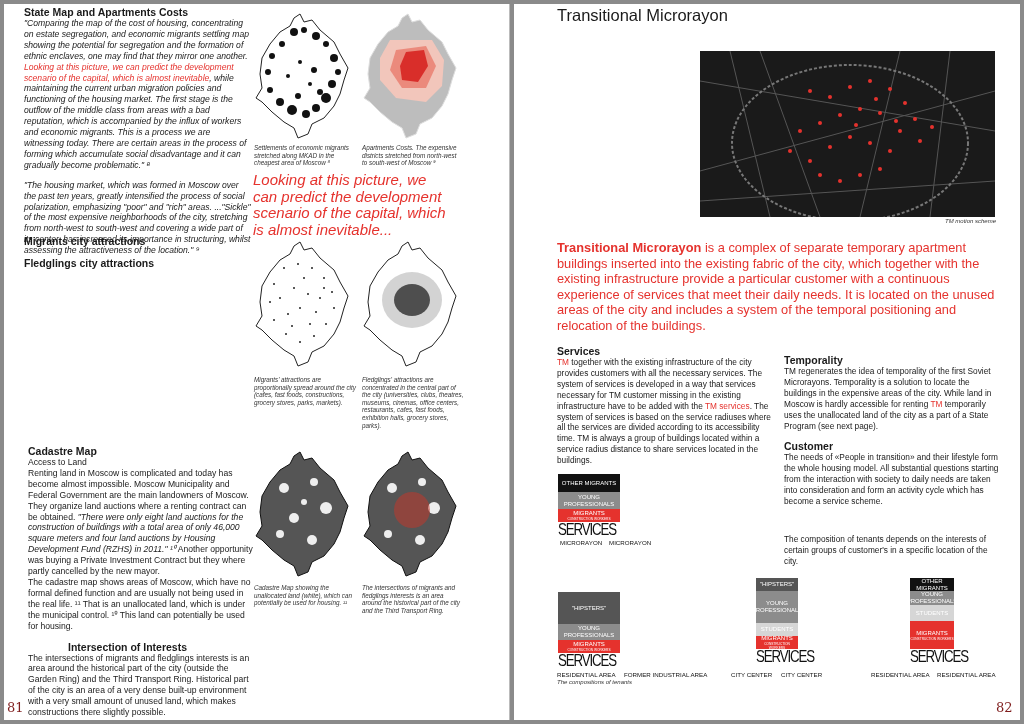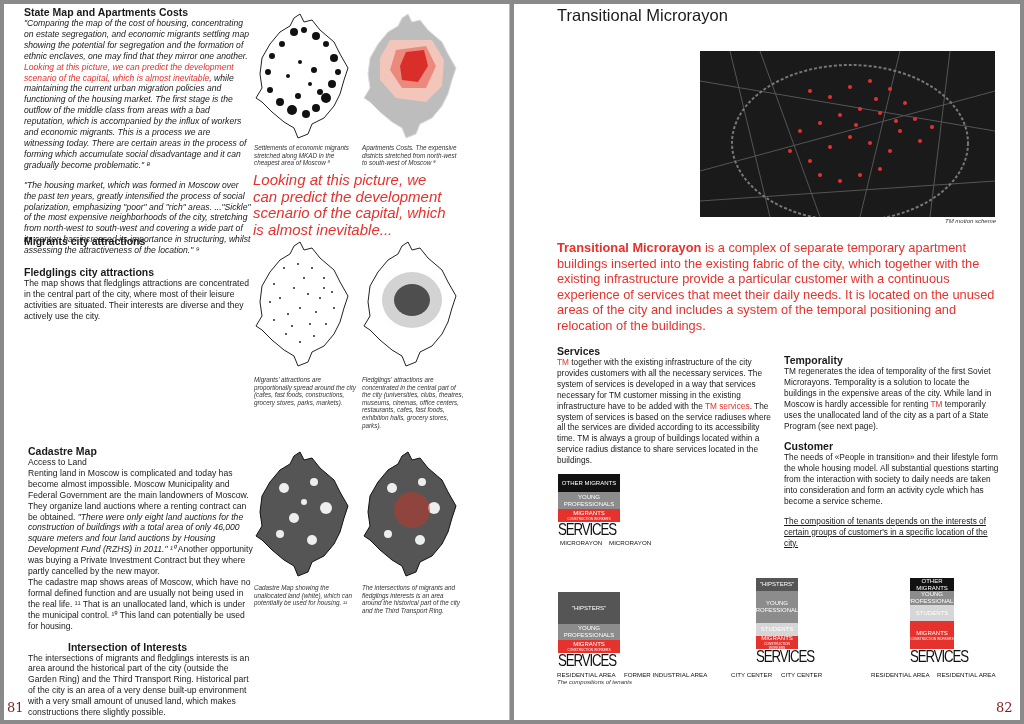--- a/index.html
+++ b/index.html
@@ -33,22 +33,21 @@
 <div class="page left">
 
   <div class="abs" style="left:20px;top:2px;width:228px;">
     <p class="h">State Map and Apartments Costs</p>
     <p class="t it"><span>"Comparing the map of the cost of housing, concentrating on estate segregation, and economic migrants settling map showing the potential for segregation and the formation of ethnic enclaves, one may find that they mirror one another.</span> <span class="red">Looking at this picture, we can predict the development scenario of the capital, which is almost inevitable</span><span>, while maintaining the current urban migration policies and functioning of the housing market. The first stage is the outflow of the middle class from areas with a bad reputation, which is accompanied by the influx of workers and economic migrants. This is a process we are witnessing today. There are certain areas in the process of forming which accumulate social disadvantage and it can gradually become problematic." ⁸</span></p>
     <p class="t it" style="margin-top:9px;">"The housing market, which was formed in Moscow over the past ten years, greatly intensified the process of social polarization, emphasizing "poor" and "rich" areas. ..."Sickle" of the most expensive neighborhoods of the city, stretching from north-west to south-west and covering a wide part of its center, has increased its importance in structuring, whilst assessing the attractiveness of the location." ⁹</p>
   </div>
 
   <div class="abs" style="left:20px;top:231px;width:228px;">
     <p class="h">Migrants city attractions</p>
-    <p class="h" style="margin-top:19px;">Fledglings city attractions</p>
-    <p class="t">The map shows that fledglings attractions are concentrated in the central part of the city, where most of their leisure activities are situated. Their interests are diverse and they actively use the city.</p>
+    <p class="h" style="margin-top:10px;">Fledglings city attractions</p>
   </div>
 
   <div class="abs" style="left:24px;top:441px;width:228px;">
     <p class="h">Cadastre Map</p>
     <p class="t">Access to Land</p>
     <p class="t"><span>Renting land in Moscow is complicated and today has become almost impossible. Moscow Municipality and Federal Government are the main landowners of Moscow. They organize land auctions where a renting contract can be obtained. </span><span class="it">"There were only eight land auctions for the construction of buildings with a total area of only 46,000 square meters and four land auctions by Housing Development Fund (RZHS) in 2011." ¹⁰</span><span> Another opportunity was buying a Private Investment Contract but they where partly cancelled by the new mayor.</span></p>
     <p class="t">The cadastre map shows areas of Moscow, which have no formal defined function and are usually not being used in the real life. ¹¹ That is an unallocated land, which is under the municipal control. ¹⁰ This land can potentially be used for housing.</p>
     <p class="h" style="margin-top:9px;padding-left:40px;">Intersection of Interests</p>
     <p class="t">The intersections of migrants and fledglings interests is an area around the historical part of the city (outside the Garden Ring) and the Third Transport Ring. Historical part of the city is an area of a very dense built-up environment with a very small amount of unused land, which makes constructions there slightly possible.</p>
   </div>
@@ -212,21 +211,21 @@
   <div class="abs" style="left:43px;top:341px;width:218px;">
     <p class="h">Services</p>
     <p class="t" style="font-size:8.3px;"><span class="red">TM</span><span> together with the existing infrastructure of the city provides customers with all the necessary services. The system of services is developed in a way that services necessary for TM customer missing in the existing infrastructure have to be added with the </span><span class="red">TM services</span><span>. The system of services is based on the service radiuses where all the services are divided according to its accessibility time. TM is always a group of buildings located within a service radius distance to share services located in the buildings.</span></p>
   </div>
 
   <div class="abs" style="left:270px;top:341px;width:220px;">
     <p class="h" style="margin-top:9px;">Temporality</p>
     <p class="t" style="font-size:8.3px;"><span>TM regenerates the idea of temporality of the first Soviet Microrayons. Temporality is a solution to locate the buildings in the expensive areas of the city. While land in Moscow is hardly accessible for renting </span><span class="red">TM</span><span> temporarily uses the unallocated land of the city as a part of a State Program (see next page).</span></p>
     <p class="h" style="margin-top:9px;">Customer</p>
     <p class="t" style="font-size:8.3px;">The needs of «People in transition» and their lifestyle form the whole housing model. All substantial questions starting from the interaction with society to daily needs are taken into consideration and form an activity cycle which has become a service scheme.</p>
-    <p class="t" style="font-size:8.3px;margin-top:9px;text-decoration:underline;">The composition of tenants depends on the interests of certain groups of customer's in a specific location of the city.</p>
+    <p class="t" style="font-size:8.3px;margin-top:27px;">The composition of tenants depends on the interests of certain groups of customer's in a specific location of the city.</p>
   </div>
 
   <div class="stack" style="left:44px;top:470px;">
     <div class="blk black" style="height:18px;">OTHER MIGRANTS</div>
     <div class="blk gray" style="height:17px;">YOUNG PROFESSIONALS</div>
     <div class="blk redb" style="height:13px;">
         <span>MIGRANTS</span>
         <span class="sub">CONSTRUCTION WORKERS</span>
       </div>
     <div class="svc">SERVICES</div>

